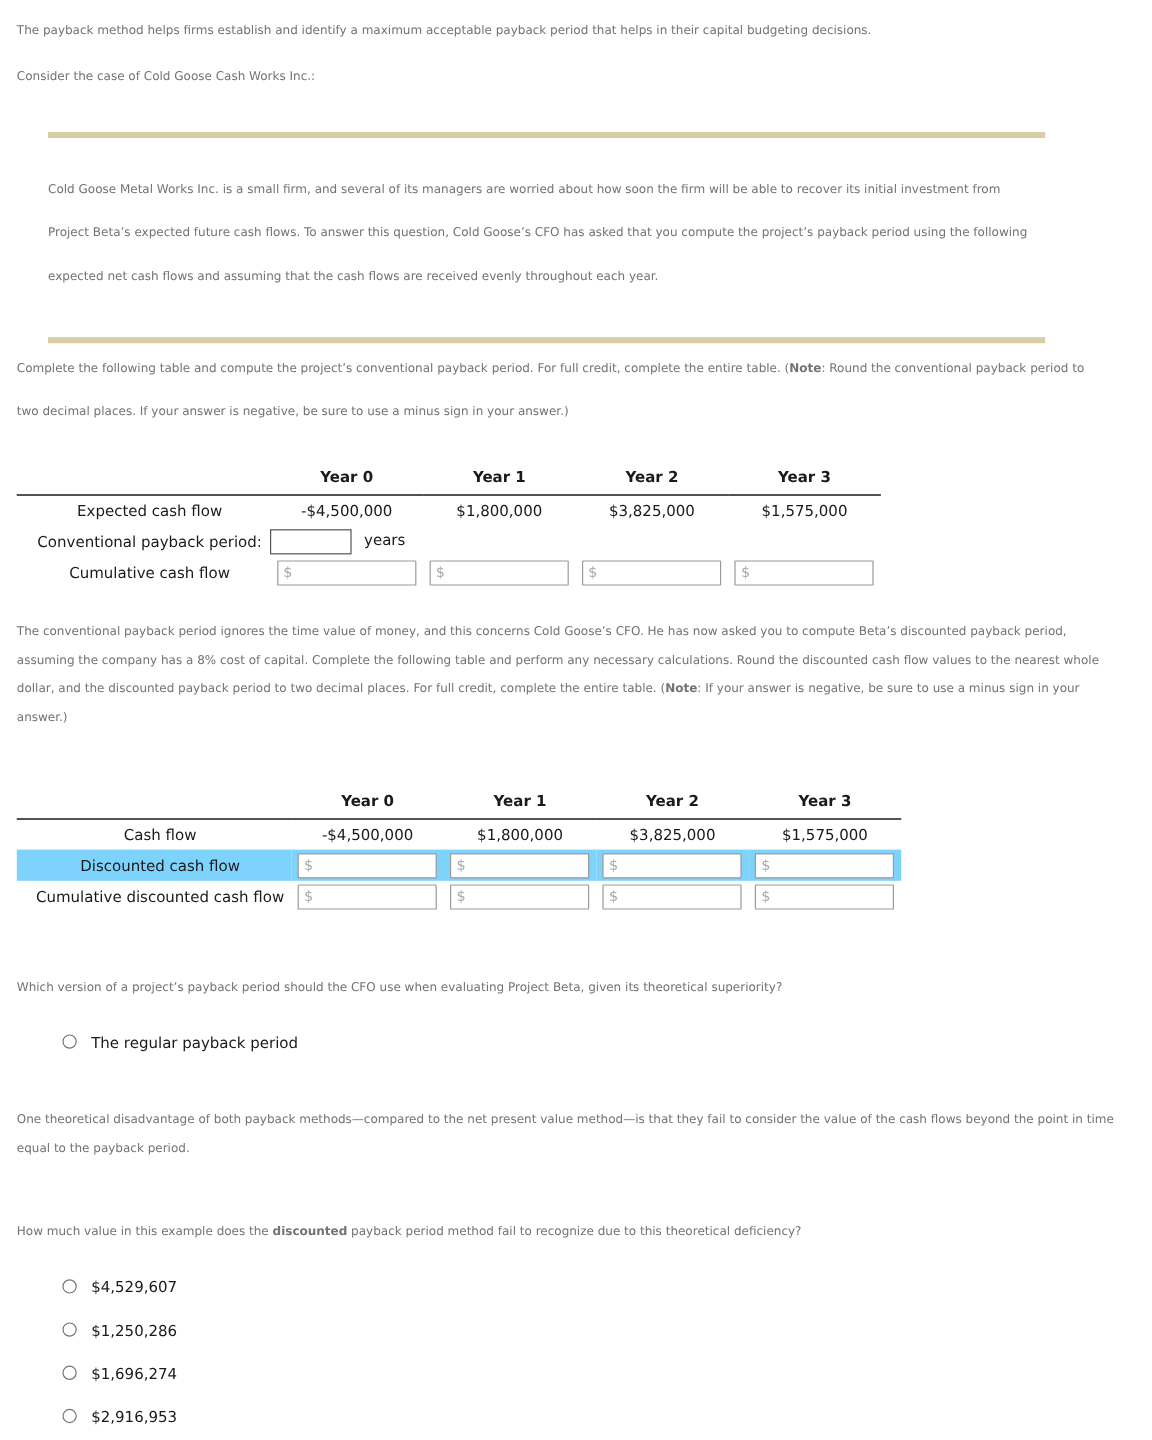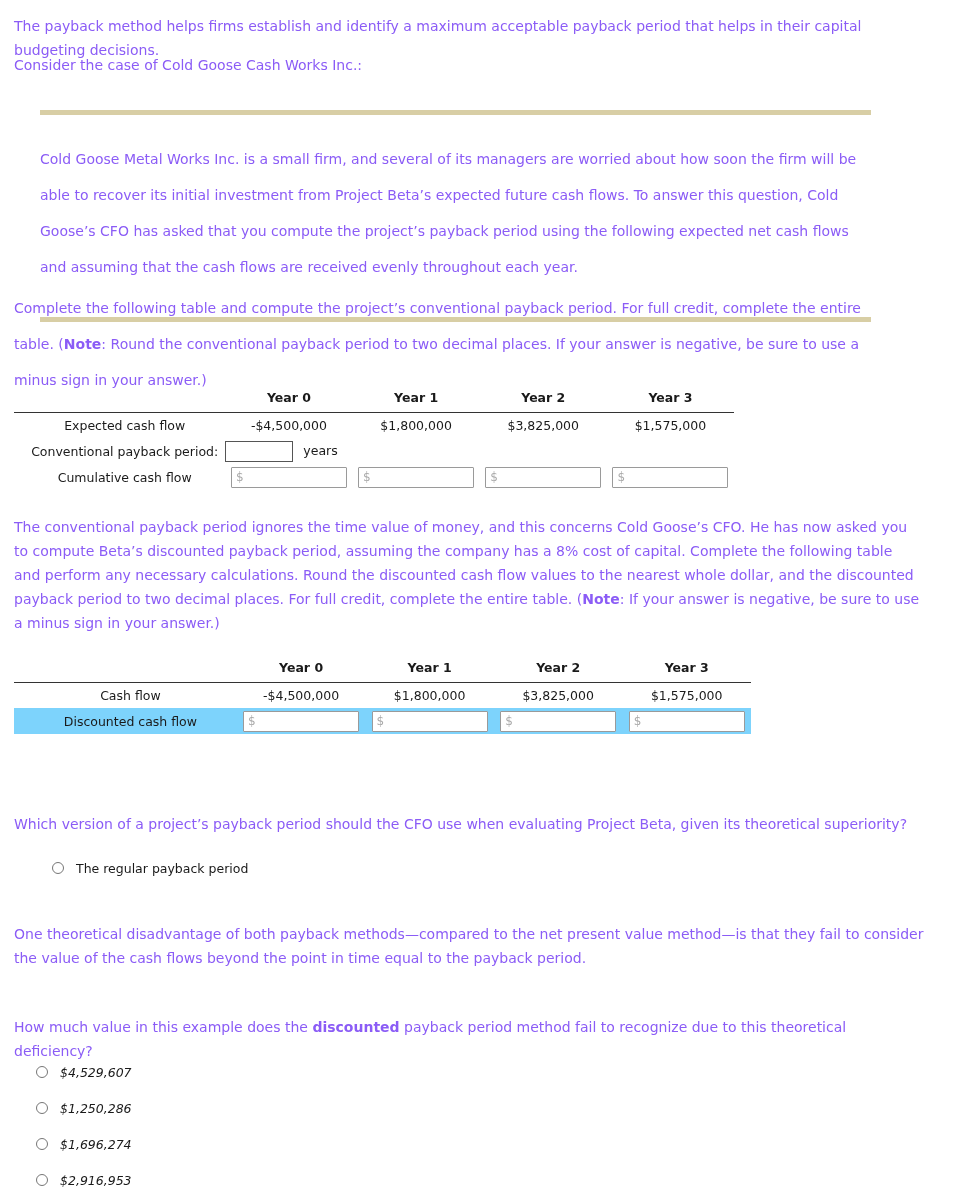--- a/index.html
+++ b/index.html
@@ -16,22 +16,22 @@
     color: #1a1a1a;
     position: relative;
     overflow: hidden;
   }
 
   .page { padding: 0; position: relative; }
 
   p.para {
     margin: 0;
     line-height: 24px;
-    font-size: 14px;
-    color: #8b5cf6;
+    font-size: 10px;
+    color: #737373;
   }
 
   
   #intro-line-1 { position: absolute; left: 14px; top: 14px; width: 910px; }
   #intro-line-2 { position: absolute; left: 14px; top: 53px; width: 910px; }
 
   
   #callout {
     position: absolute;
     left: 40px;
@@ -120,21 +120,21 @@
   #table-discounted colgroup .c-label { width: 232px; }
   #table-discounted colgroup .c-year { width: 130px; }
   #table-discounted tbody tr.zebra { background: #7dd3fc; }
   #table-discounted tbody tr { height: 26px; }
 
   
   #q-version { position: absolute; left: 14px; top: 812px; width: 900px; }
   #opts-version { position: absolute; left: 52px; top: 850px; }
   #q-disadvantage { position: absolute; left: 14px; top: 922px; width: 915px; line-height: 24px; }
   #q-howmuch { position: absolute; left: 14px; top: 1015px; width: 900px; }
-  #opts-value { position: absolute; left: 36px; top: 1054px; font-style: italic; }
+  #opts-value { position: absolute; left: 52px; top: 1054px; }
 
   .opt-row {
     display: flex;
     align-items: center;
     height: 36px;
   }
   .radio {
     width: 12px;
     height: 12px;
     min-width: 12px;
@@ -237,20 +237,27 @@
         <td class="val">$3,825,000</td>
         <td class="val">$1,575,000</td>
       </tr>
       <tr class="zebra">
         <td class="rowlabel">Discounted cash flow</td>
         <td class="val"><input class="cellinput" type="text" placeholder="$" style=""></td>
         <td class="val"><input class="cellinput" type="text" placeholder="$" style=""></td>
         <td class="val"><input class="cellinput" type="text" placeholder="$" style=""></td>
         <td class="val"><input class="cellinput" type="text" placeholder="$" style=""></td>
       </tr>
+      <tr>
+        <td class="rowlabel">Cumulative discounted cash flow</td>
+        <td class="val"><input class="cellinput" type="text" placeholder="$" style=""></td>
+        <td class="val"><input class="cellinput" type="text" placeholder="$" style=""></td>
+        <td class="val"><input class="cellinput" type="text" placeholder="$" style=""></td>
+        <td class="val"><input class="cellinput" type="text" placeholder="$" style=""></td>
+      </tr>
     </tbody>
   </table>
 
   <p class="para" id="q-version">Which version of a project’s payback period should the CFO use when evaluating Project Beta, given its theoretical superiority?</p>
 
   <div id="opts-version">
     <div class="opt-row">
       <span class="radio"></span>
       <span class="opt-label">The regular payback period</span>
     </div>

